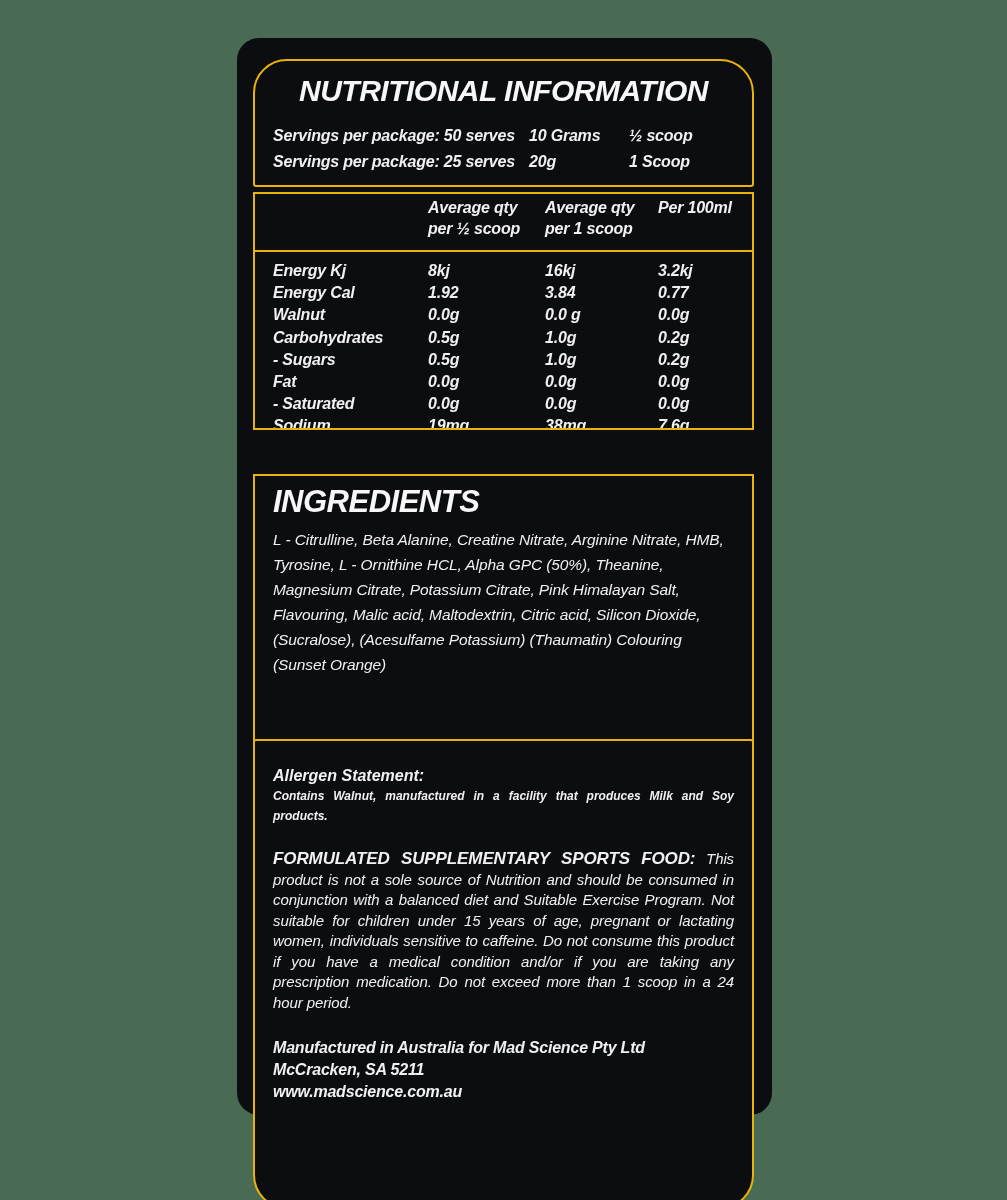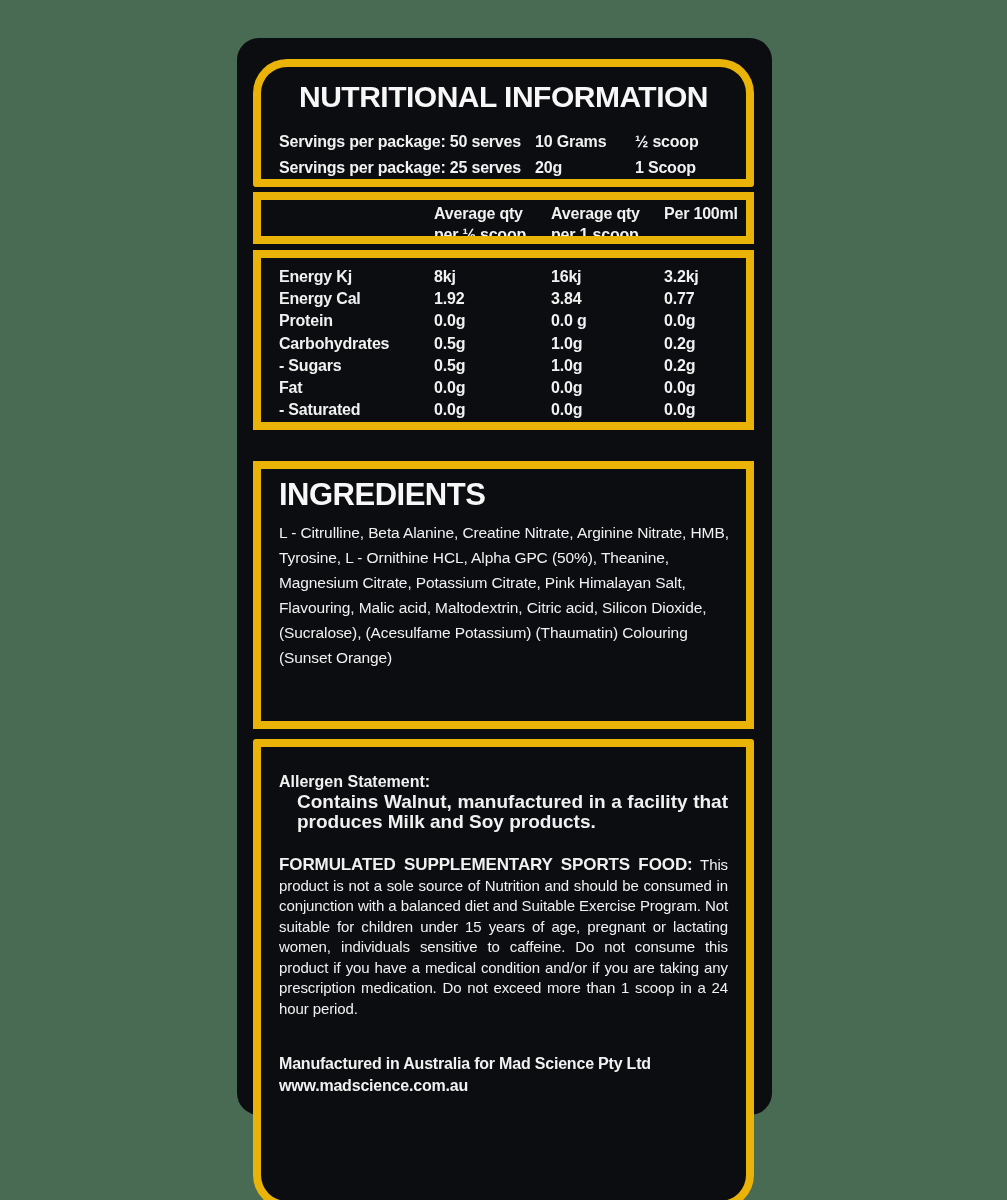--- a/index.html
+++ b/index.html
@@ -15,28 +15,29 @@
     position: absolute;
     left: 237px; top: 38px;
     width: 535px; height: 1077px;
     background: #0B0D10;
     border-radius: 22px;
   }
   .box {
     position: absolute;
     left: 16px;
     width: 501px;
-    border: 8px solid #eab308;
+    border: 2px solid #eab308;
     background: #0B0D10;
     overflow: hidden;
+    font-style: italic;
   }
   .box-top    { top: 21px;  height: 128px; border-radius: 34px 34px 3px 3px; }
-  .box-cols   { top: 154px; height: 52px;  }
+  .box-cols   { top: 154px; height: 60px;  }
   .box-table  { top: 212px; height: 180px; }
-  .box-ing    { top: 423px; height: 268px; }
+  .box-ing    { top: 436px; height: 268px; }
   .box-btm    { top: 701px; height: 470px; border-radius: 3px 3px 34px 34px; }
 
   .title {
     margin-top: 13px;
     text-align: center;
     font-size: 30px;
     font-weight: bold;
     letter-spacing: -0.5px;
     color: #F7F7F7;
     white-space: nowrap;
@@ -90,36 +91,35 @@
     letter-spacing: -0.1px;
   }
 
   .box-btm { padding: 25px 18px 0 18px; }
   .allergen-heading {
     font-size: 16px;
     font-weight: bold;
     line-height: 20px;
   }
   .allergen-text {
-    font-size: 19px;
+    font-size: 12px;
     font-weight: bold;
     line-height: 20px;
     text-align: justify;
-    margin-left: 18px;
   }
   .advisory {
     margin-top: 23px;
     font-size: 15px;
     line-height: 20.5px;
     text-align: justify;
     letter-spacing: -0.1px;
   }
   .advisory strong { font-size: 17px; }
   .manufacturer {
-    margin-top: 34px;
+    margin-top: 24px;
     font-size: 16px;
     font-weight: bold;
     line-height: 22px;
     letter-spacing: -0.2px;
   }
 </style>
 </head>
 <body>
 
 <div class="panel">
@@ -162,21 +162,21 @@
         <span class="c">16kj</span>
         <span class="c">3.2kj</span>
       </div>
       <div class="trow">
         <span class="c">Energy Cal</span>
         <span class="c">1.92</span>
         <span class="c">3.84</span>
         <span class="c">0.77</span>
       </div>
       <div class="trow">
-        <span class="c">Protein</span>
+        <span class="c">Walnut</span>
         <span class="c">0.0g</span>
         <span class="c">0.0 g</span>
         <span class="c">0.0g</span>
       </div>
       <div class="trow">
         <span class="c">Carbohydrates</span>
         <span class="c">0.5g</span>
         <span class="c">1.0g</span>
         <span class="c">0.2g</span>
       </div>
@@ -220,17 +220,18 @@
 
   <section class="box box-btm">
     <p class="allergen-heading">Allergen Statement:</p>
     <p class="allergen-text">Contains Walnut, manufactured in a facility that produces Milk and Soy products.</p>
     <p class="advisory">
       <strong>FORMULATED SUPPLEMENTARY SPORTS FOOD:</strong>
       <span>This product is not a sole source of Nutrition and should be consumed in conjunction with a balanced diet and Suitable Exercise Program. Not suitable for children under 15 years of age, pregnant or lactating women, individuals sensitive to caffeine. Do not consume this product if you have a medical condition and/or if you are taking any prescription medication. Do not exceed more than 1 scoop in a 24 hour period.</span>
     </p>
     <div class="manufacturer">
       <div>Manufactured in Australia for Mad Science Pty Ltd</div>
+      <div>McCracken, SA 5211</div>
       <div>www.madscience.com.au</div>
     </div>
   </section>
 
 </div>
 
 </body></html>

